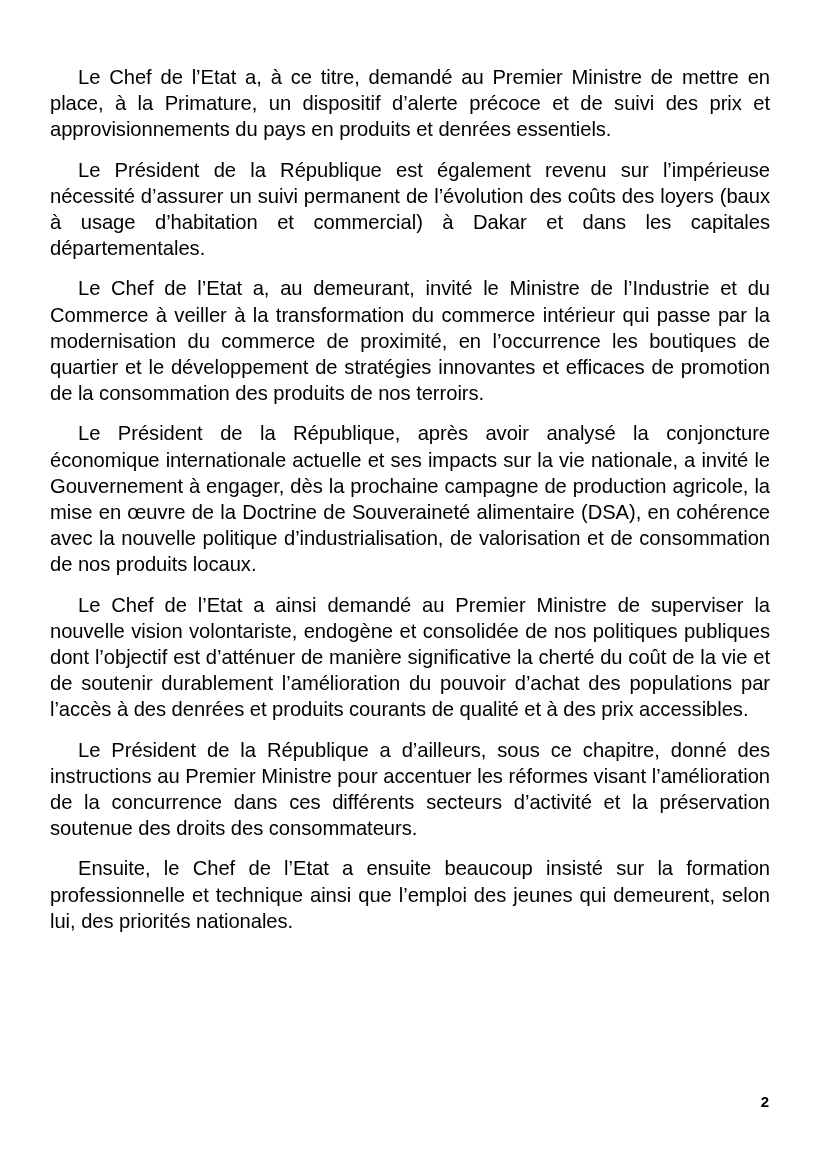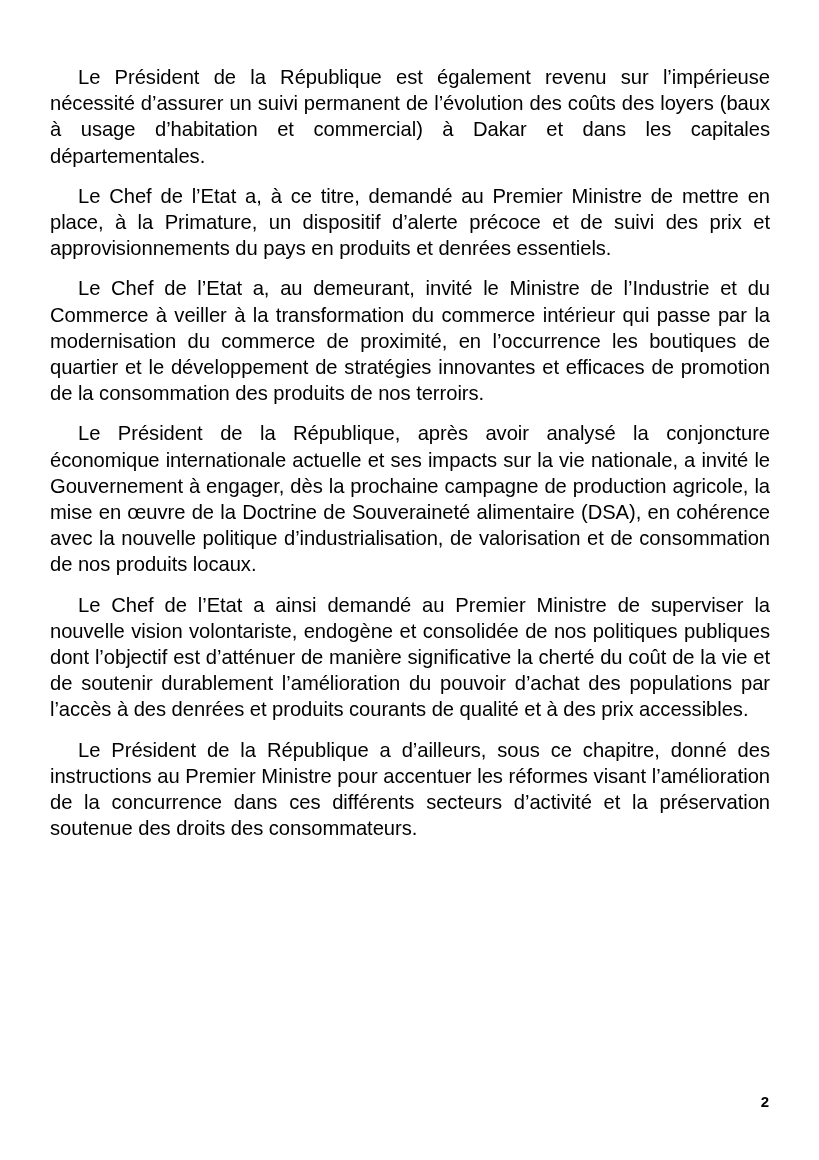--- a/index.html
+++ b/index.html
@@ -50,23 +50,24 @@
     color: #000000;
     text-align: right;
   }
 </style>
 </head>
 <body>
 
 <div class="page">
 
   <div class="doc-body">
+    <p class="para">Le Chef de l’Etat a, à ce titre, demandé au Premier Ministre de mettre en place, à la Primature, un dispositif d’alerte précoce et de suivi des prix et approvisionnements du pays en produits et denrées essentiels.</p>
     <p class="para">Le Président de la République est également revenu sur l’impérieuse nécessité d’assurer un suivi permanent de l’évolution des coûts des loyers (baux à usage d’habitation et commercial) à Dakar et dans les capitales départementales.</p>
-    <p class="para">Le Chef de l’Etat a, à ce titre, demandé au Premier Ministre de mettre en place, à la Primature, un dispositif d’alerte précoce et de suivi des prix et approvisionnements du pays en produits et denrées essentiels.</p>
     <p class="para">Le Chef de l’Etat a, au demeurant, invité le Ministre de l’Industrie et du Commerce à veiller à la transformation du commerce intérieur qui passe par la modernisation du commerce de proximité, en l’occurrence les boutiques de quartier et le développement de stratégies innovantes et efficaces de promotion de la consommation des produits de nos terroirs.</p>
     <p class="para">Le Président de la République, après avoir analysé la conjoncture économique internationale actuelle et ses impacts sur la vie nationale, a invité le Gouvernement à engager, dès la prochaine campagne de production agricole, la mise en œuvre de la Doctrine de Souveraineté alimentaire (DSA), en cohérence avec la nouvelle politique d’industrialisation, de valorisation et de consommation de nos produits locaux.</p>
     <p class="para">Le Chef de l’Etat a ainsi demandé au Premier Ministre de superviser la nouvelle vision volontariste, endogène et consolidée de nos politiques publiques dont l’objectif est d’atténuer de manière significative la cherté du coût de la vie et de soutenir durablement l’amélioration du pouvoir d’achat des populations par l’accès à des denrées et produits courants de qualité et à des prix accessibles.</p>
     <p class="para">Le Président de la République a d’ailleurs, sous ce chapitre, donné des instructions au Premier Ministre pour accentuer les réformes visant l’amélioration de la concurrence dans ces différents secteurs d’activité et la préservation soutenue des droits des consommateurs.</p>
+    <p class="para">Ensuite, le Chef de l’Etat a ensuite beaucoup insisté sur la formation professionnelle et technique ainsi que l’emploi des jeunes qui demeurent, selon lui, des priorités nationales.</p>
   </div>
 
   <div class="page-number">2</div>
 
 </div>
 
 </body></html>

